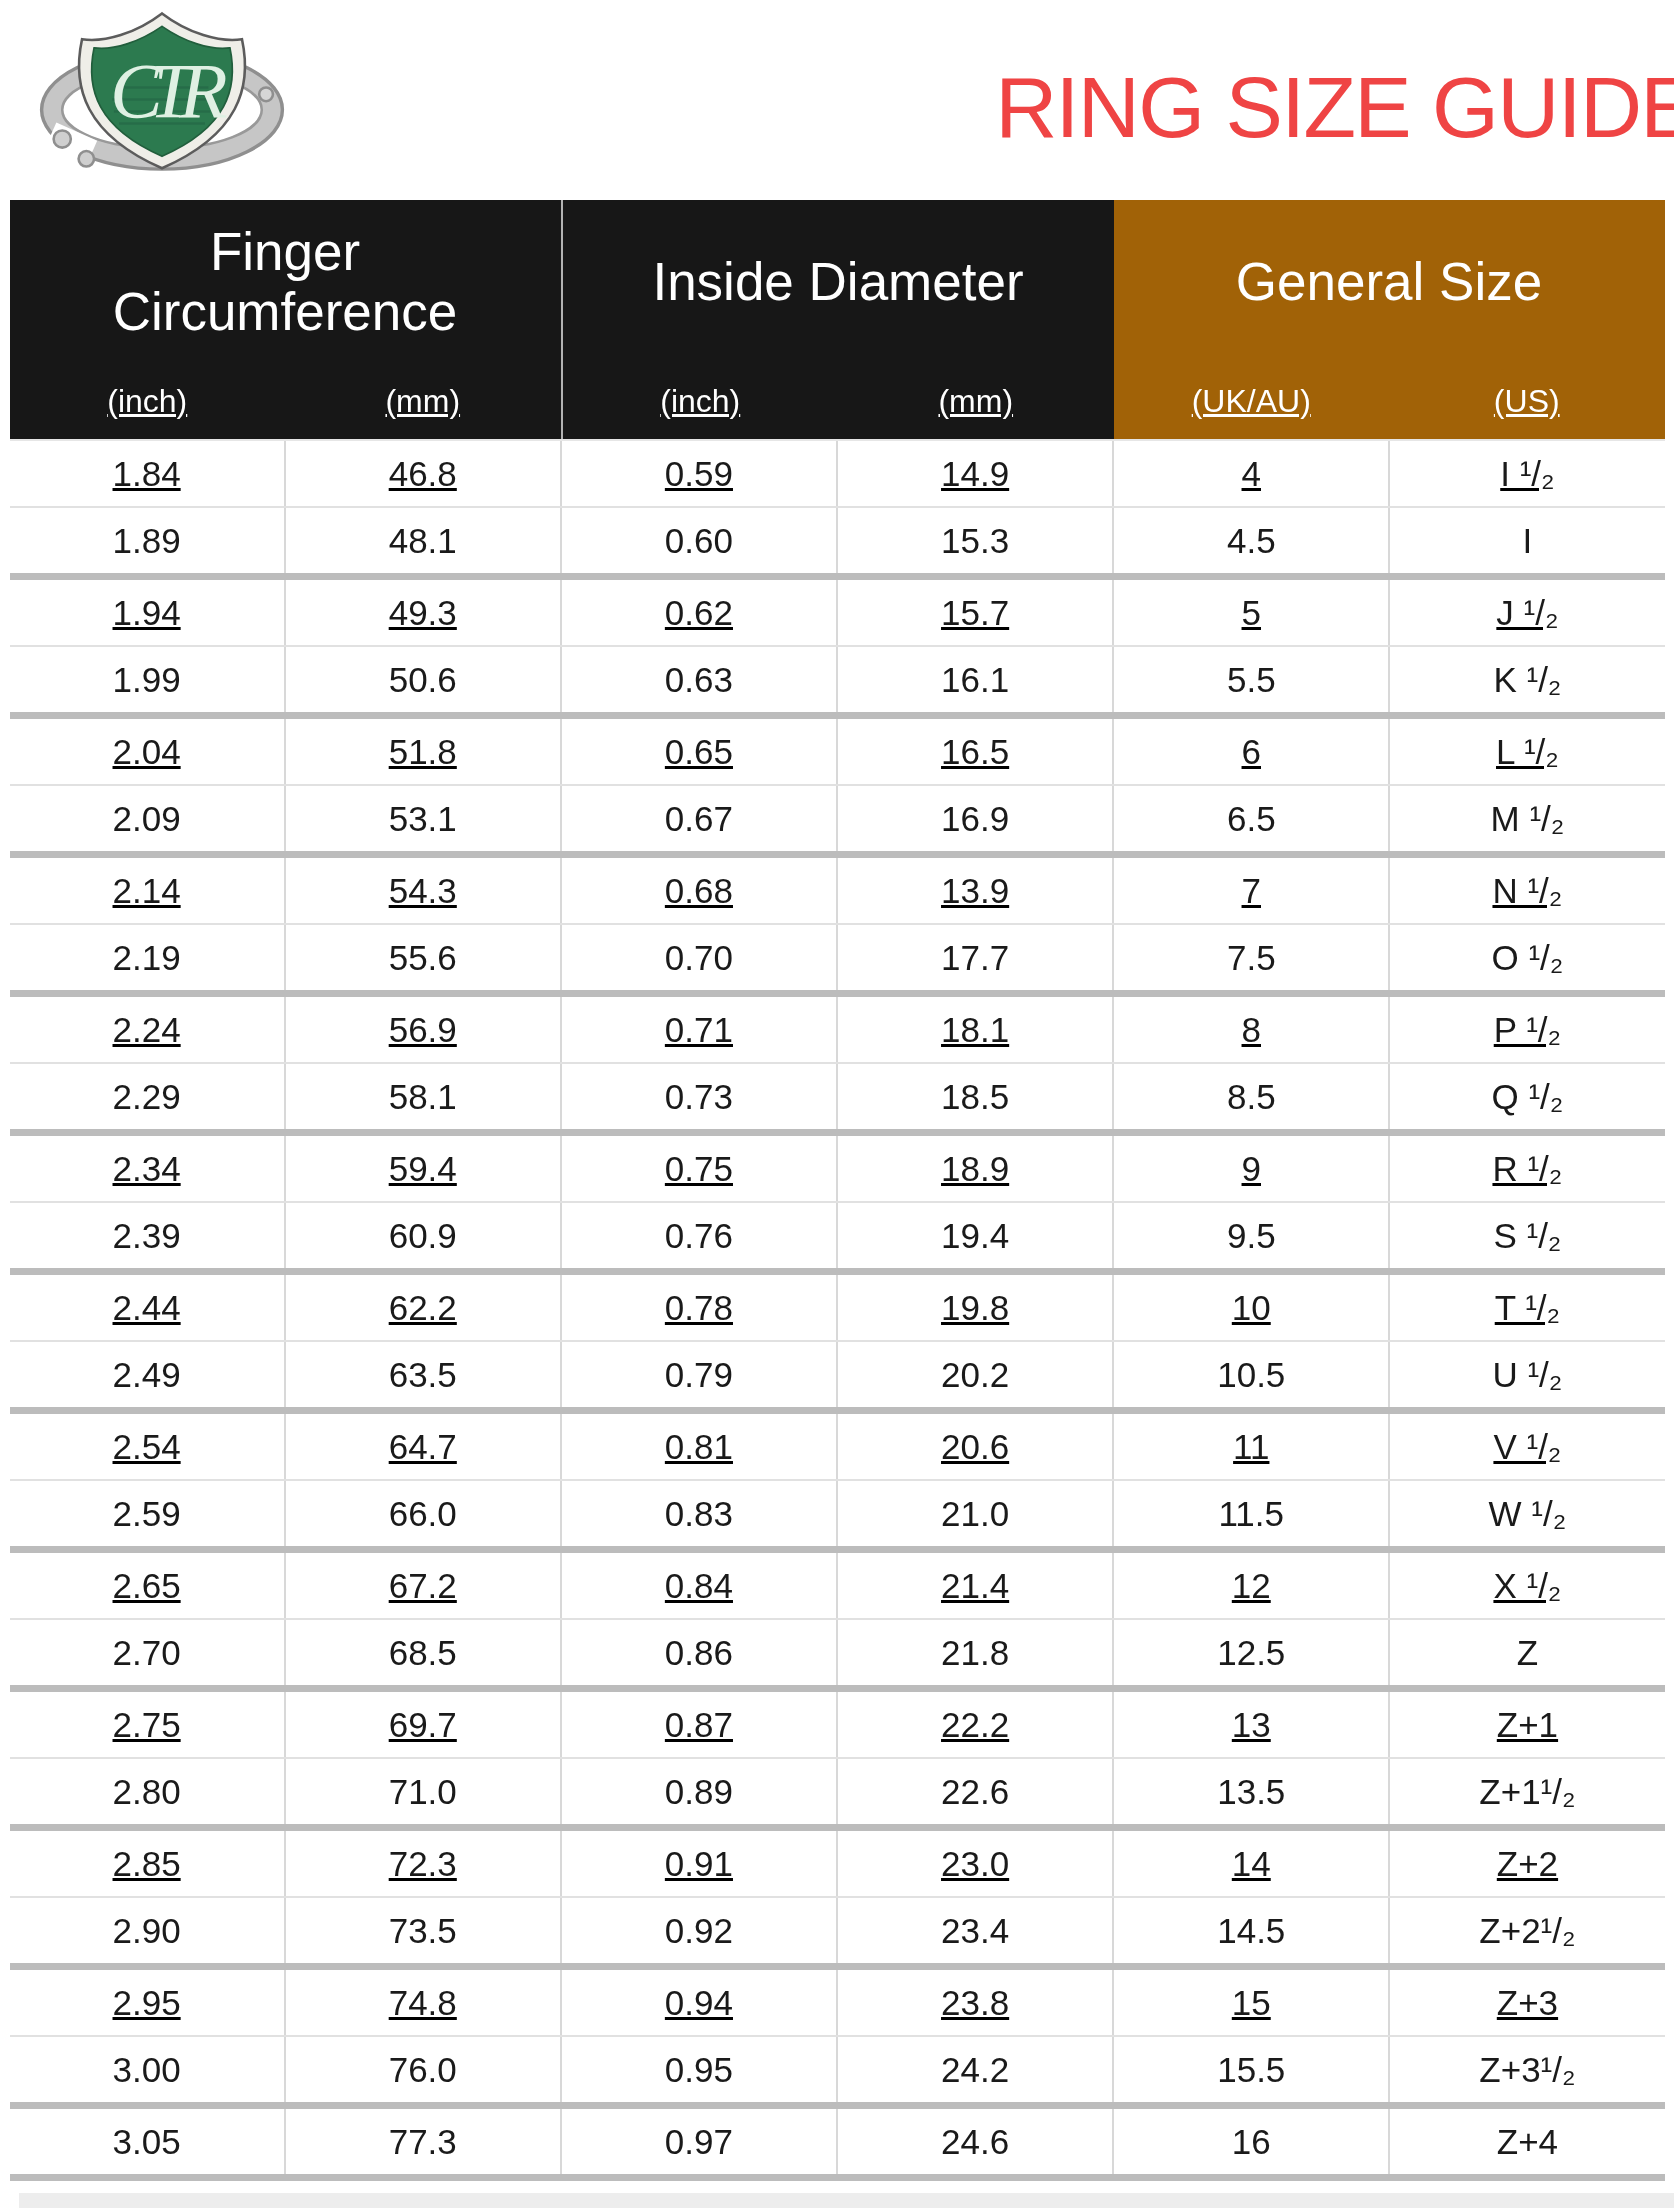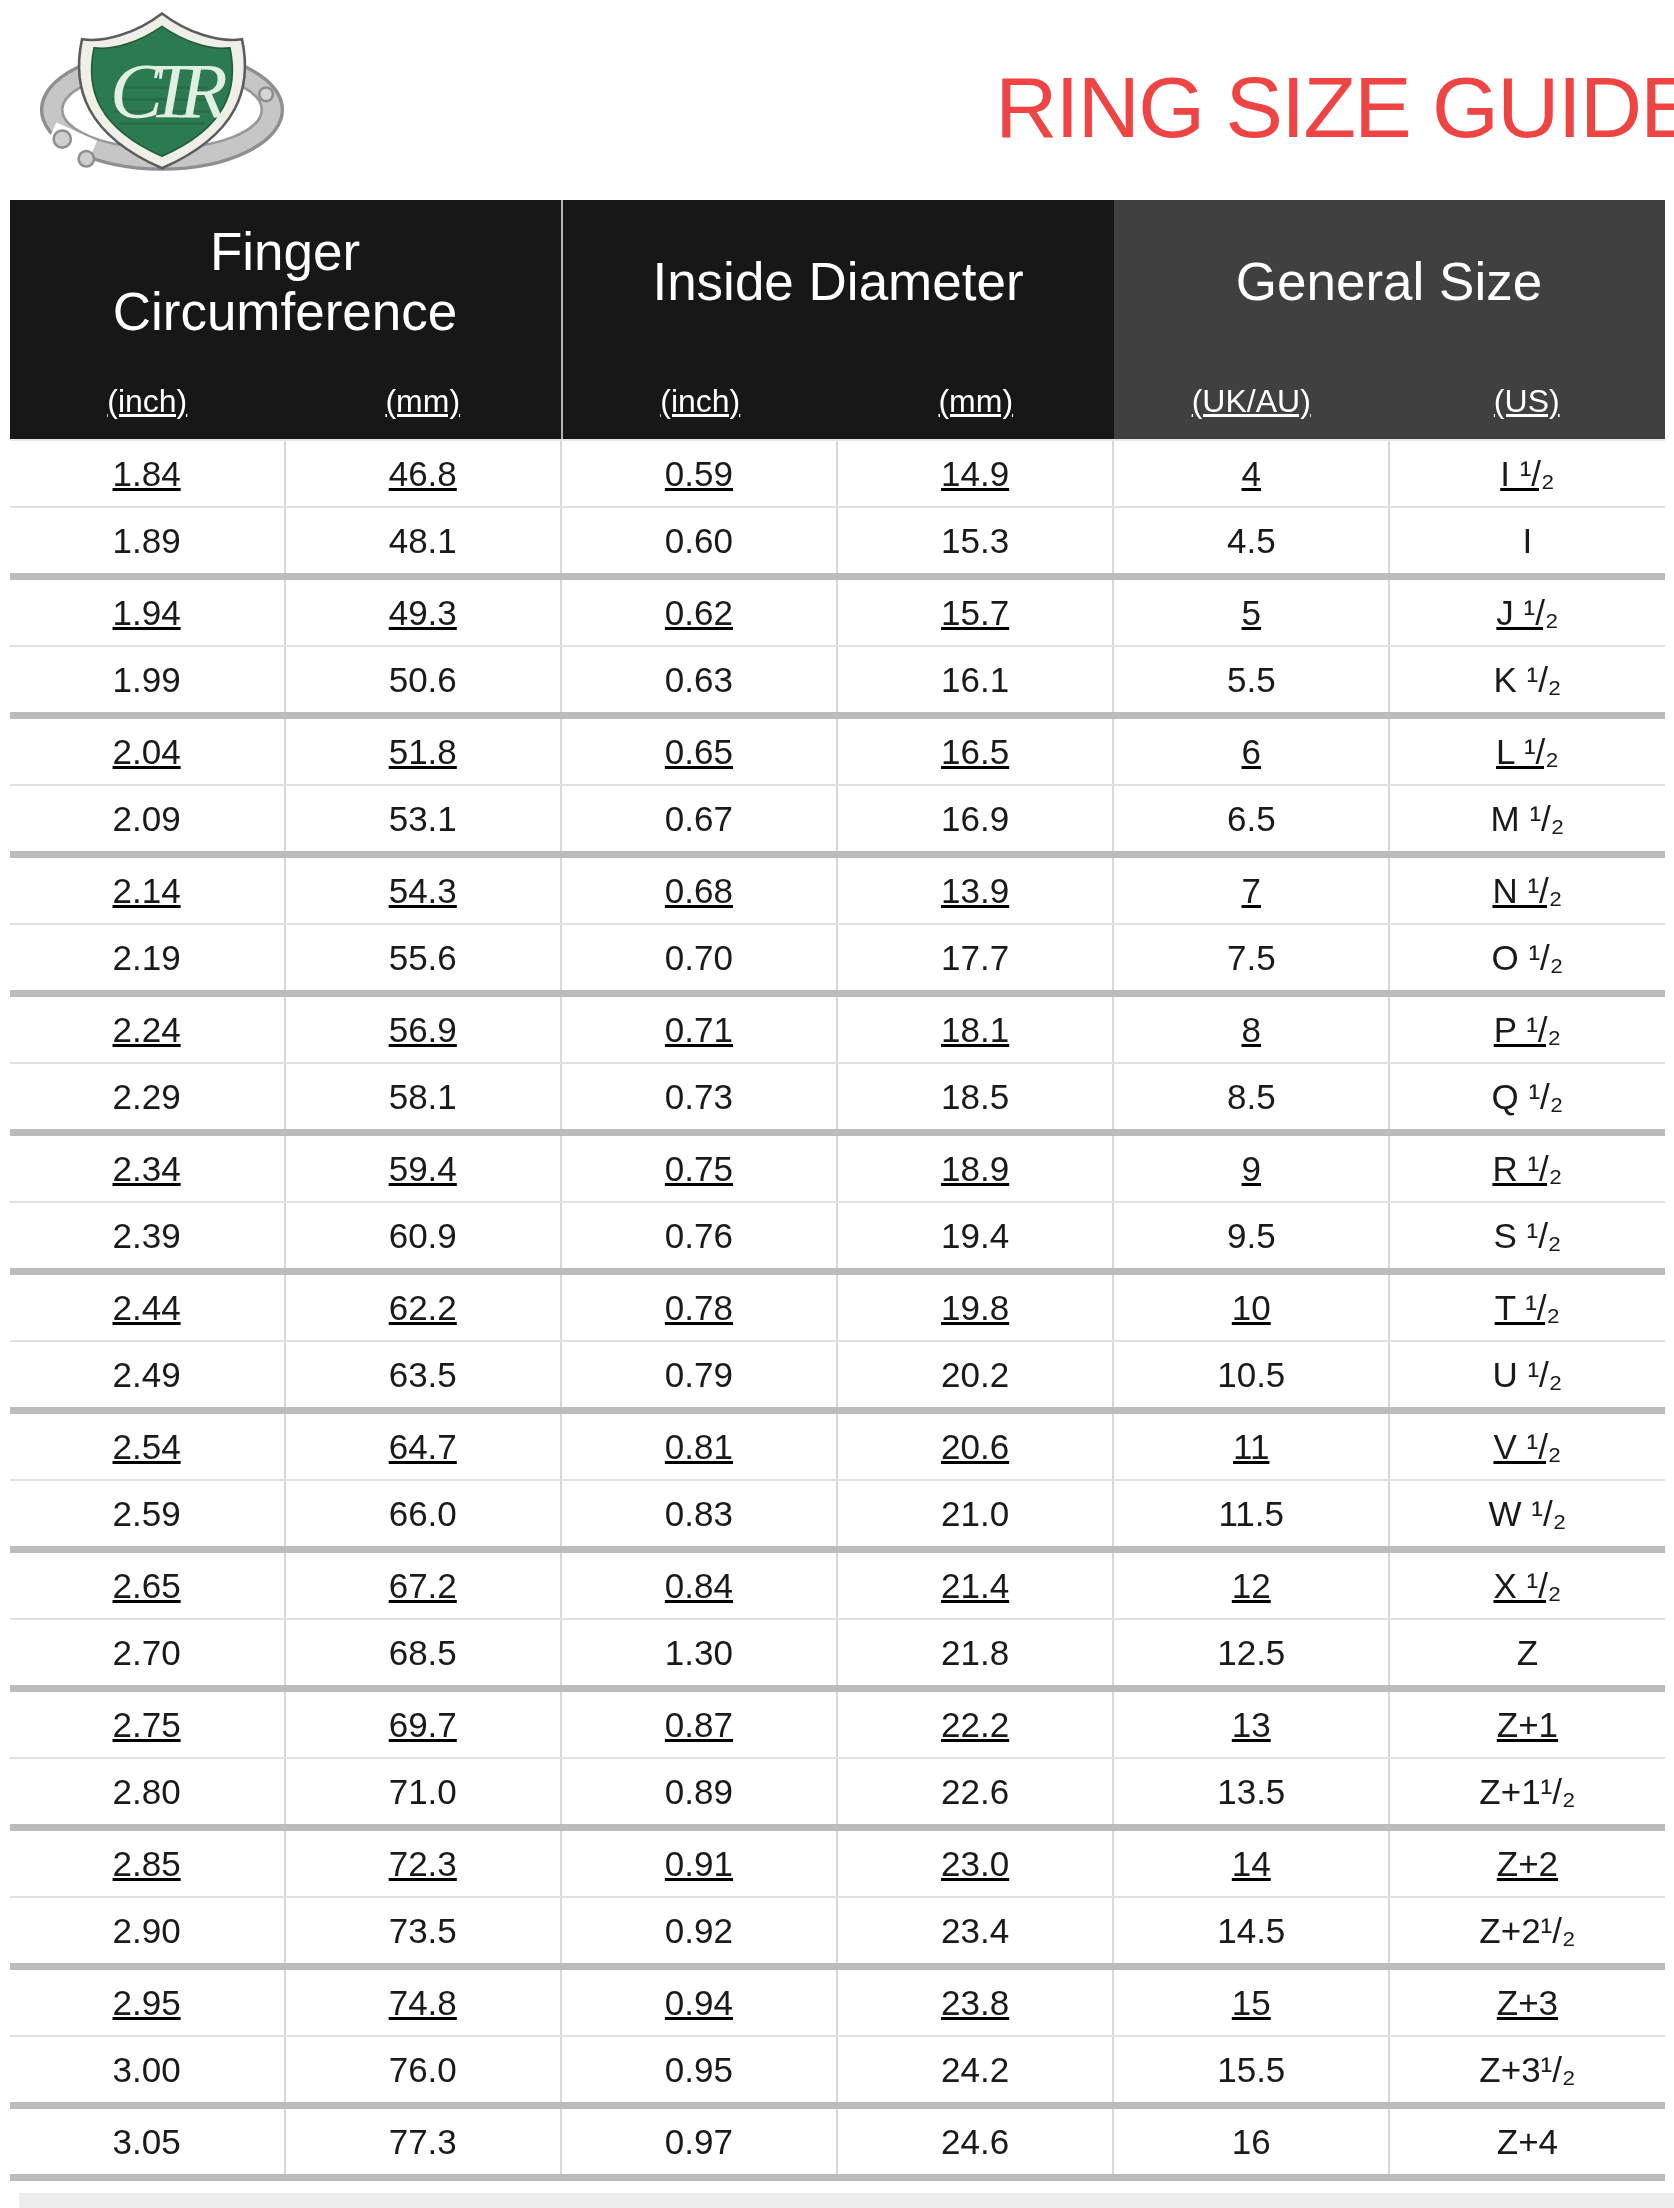--- a/index.html
+++ b/index.html
@@ -10,21 +10,21 @@
   .top{position:absolute;top:0;left:0;width:100%;height:200px;padding-left:34px;}
   .logo{position:absolute;left:33px;top:3.4px;width:258px;height:174px;}
   .title{position:absolute;right:12px;top:64px;font-size:86px;line-height:1;
          color:#ef4444;letter-spacing:-1.7px;white-space:nowrap;}
 
   
   .size-table{position:absolute;top:200px;left:9.5px;width:1655px;}
   .thead{display:flex;align-items:flex-end;}
   .group{flex:1 1 33.3333%;display:flex;flex-direction:column;}
   .group.black{background:#171717;}
-  .group.gray{background:#404040;}
+  .group.gray{background:#a16207;}
   .group.sep-right{border-right:2.6px solid #b3b3b3;}
   .group-label{height:163px;display:flex;align-items:center;justify-content:center;
                padding:0 26px;text-align:center;color:#ffffff;font-size:53px;line-height:1.12;}
   .group-units{display:flex;height:76px;}
   .unit{flex:1;display:flex;align-items:center;justify-content:center;
         color:#ffffff;font-size:32px;text-decoration:underline;}
 
   .tbody{}
   .row{display:flex;height:65px;align-items:stretch;}
   .row.first{border-top:2.6px solid #e6e6e6;}
@@ -227,21 +227,21 @@
           <div class="cell">2.65</div>
           <div class="cell">67.2</div>
           <div class="cell">0.84</div>
           <div class="cell">21.4</div>
           <div class="cell">12</div>
           <div class="cell">X ¹/₂</div>
         </div>
         <div class="row thick">
           <div class="cell">2.70</div>
           <div class="cell">68.5</div>
-          <div class="cell">1.30</div>
+          <div class="cell">0.86</div>
           <div class="cell">21.8</div>
           <div class="cell">12.5</div>
           <div class="cell">Z</div>
         </div>
         <div class="row thin">
           <div class="cell">2.75</div>
           <div class="cell">69.7</div>
           <div class="cell">0.87</div>
           <div class="cell">22.2</div>
           <div class="cell">13</div>

